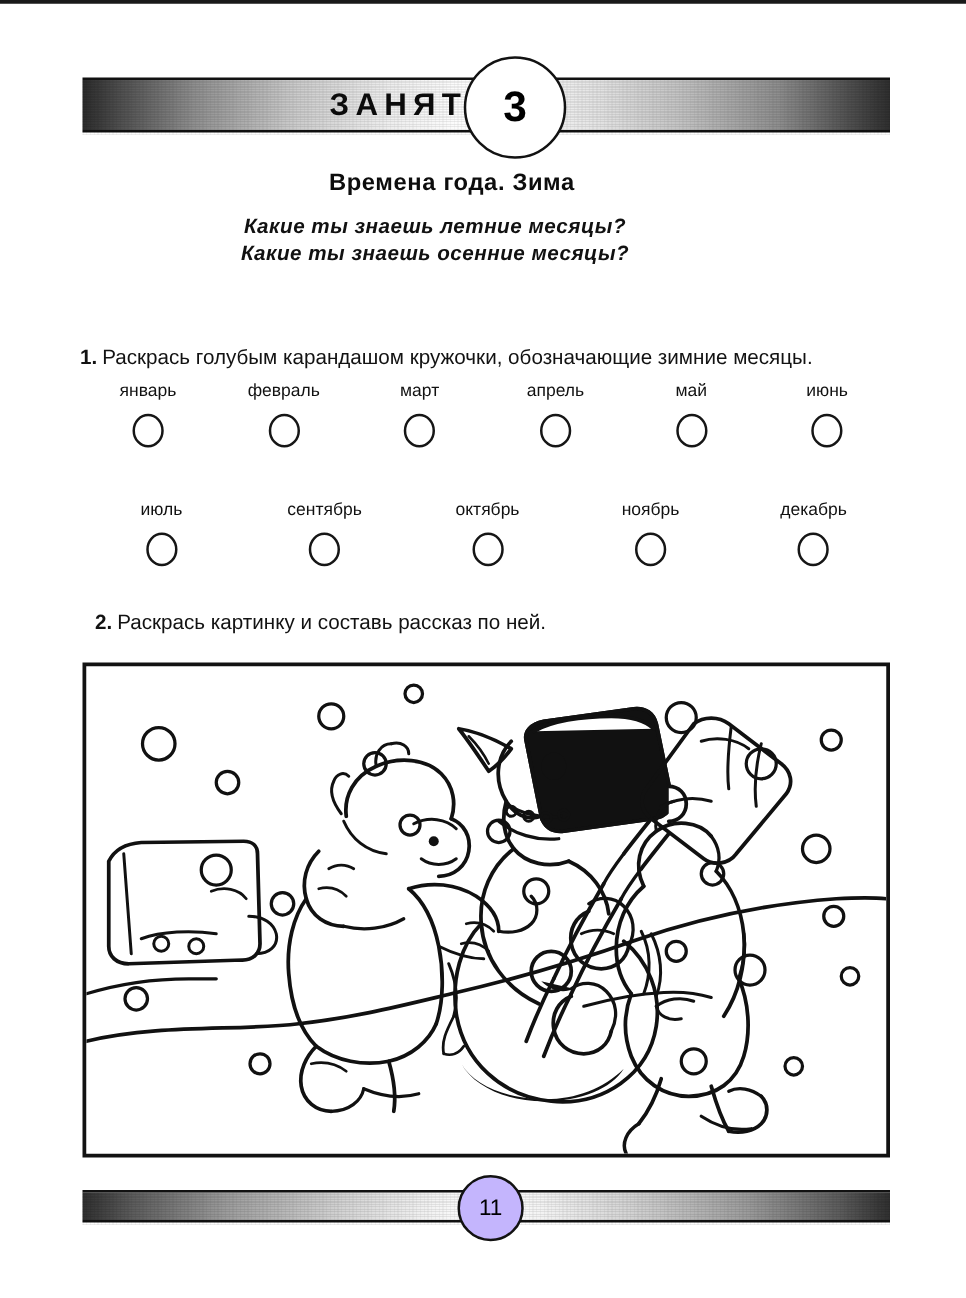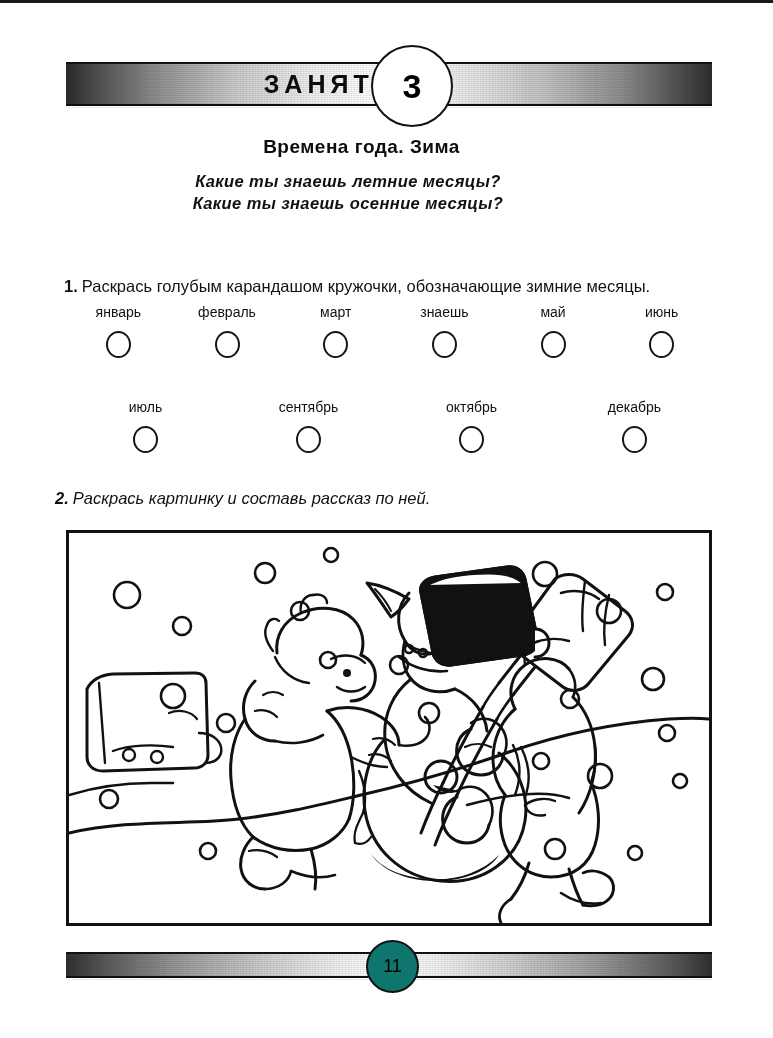--- a/index.html
+++ b/index.html
@@ -184,24 +184,23 @@
     height: 27px;
     border: 2px solid #161616;
     border-radius: 50%;
     background: #fff;
     box-sizing: border-box;
   }
 
   
   .task2 {
     position: absolute;
-    left: 55px;
+    left: 76px;
     top: 486px;
     width: 652px;
-    font-style: italic;
   }
 
   
   .illustration {
     position: absolute;
     left: 66px;
     top: 530px;
     width: 646px;
     height: 396px;
     border: 3px solid #121212;
@@ -249,21 +248,21 @@
       repeating-linear-gradient(90deg, rgba(0,0,0,.18) 0 1px, rgba(255,255,255,0) 1px 3px);
     pointer-events: none;
   }
   .footer-badge {
     position: absolute;
     left: 300px;
     top: -12px;
     width: 49px;
     height: 49px;
     border-radius: 50%;
-    background: #0f766e;
+    background: #c4b5fd;
     border: 2px solid #121212;
     display: flex;
     align-items: center;
     justify-content: center;
     font-size: 18px;
     color: #000;
     text-align: center;
   }
 </style>
 </head>
@@ -301,21 +300,21 @@
     </div>
     <div class="month-cell">
       <div class="month-label">февраль</div>
       <div class="month-circle"></div>
     </div>
     <div class="month-cell">
       <div class="month-label">март</div>
       <div class="month-circle"></div>
     </div>
     <div class="month-cell">
-      <div class="month-label">знаешь</div>
+      <div class="month-label">апрель</div>
       <div class="month-circle"></div>
     </div>
     <div class="month-cell">
       <div class="month-label">май</div>
       <div class="month-circle"></div>
     </div>
     <div class="month-cell">
       <div class="month-label">июнь</div>
       <div class="month-circle"></div>
     </div>
@@ -325,20 +324,24 @@
     <div class="month-cell">
       <div class="month-label">июль</div>
       <div class="month-circle"></div>
     </div>
     <div class="month-cell">
       <div class="month-label">сентябрь</div>
       <div class="month-circle"></div>
     </div>
     <div class="month-cell">
       <div class="month-label">октябрь</div>
+      <div class="month-circle"></div>
+    </div>
+    <div class="month-cell">
+      <div class="month-label">ноябрь</div>
       <div class="month-circle"></div>
     </div>
     <div class="month-cell">
       <div class="month-label">декабрь</div>
       <div class="month-circle"></div>
     </div>
   </div>
 
   <div class="task2">
     <div class="task-text">

